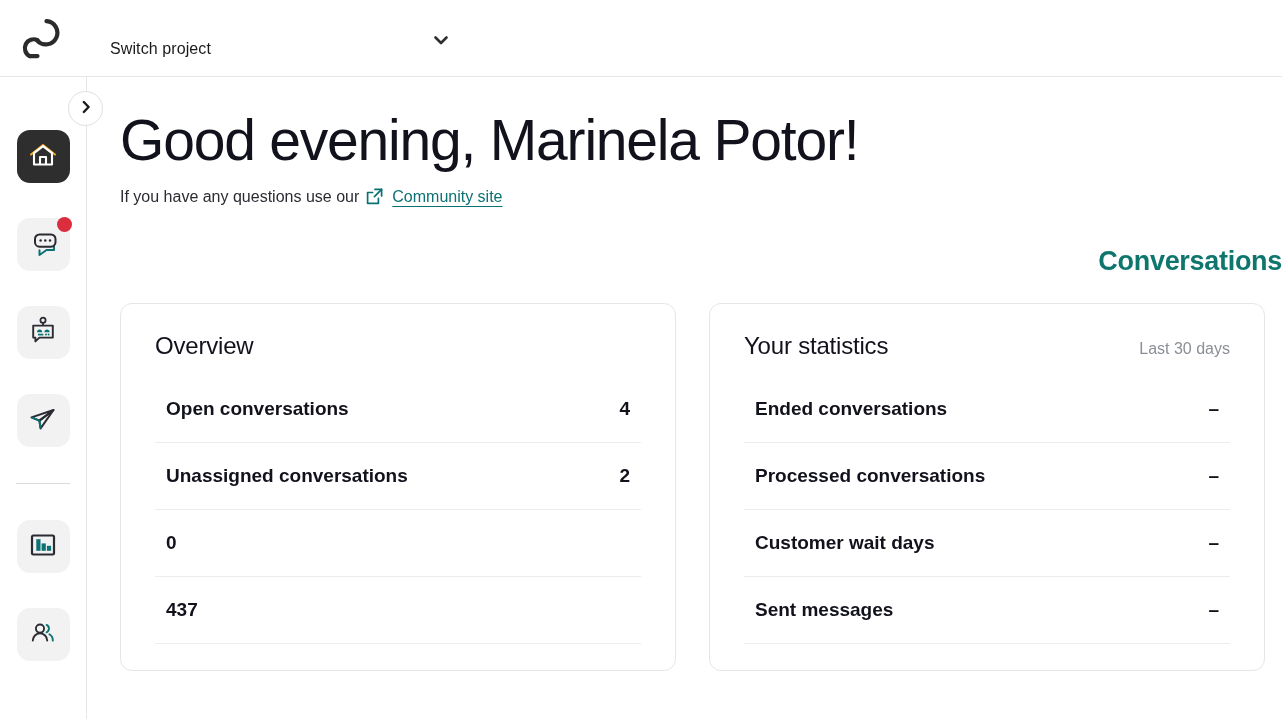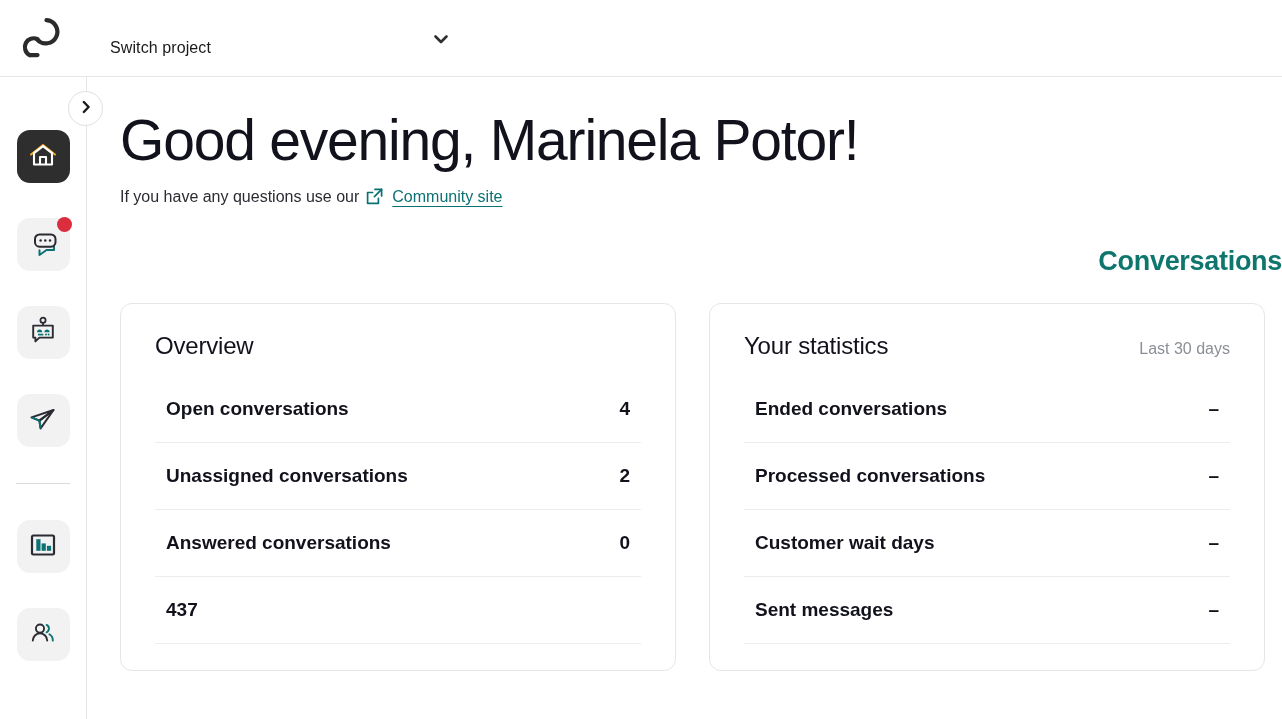--- a/index.html
+++ b/index.html
@@ -10,21 +10,21 @@
     font-family: "Liberation Sans", sans-serif;
     overflow: hidden;
   }
 
   
   .topbar {
     position: absolute; top: 0; left: 0;
     width: 1282px; height: 77px;
     background: #ffffff;
     border-bottom: 1px solid #e4e6e8;
-    display: flex; align-items: center;
+    display: flex; align-items: flex-start;
   }
   .logo-wrap {
     width: 76px; height: 77px;
     display: flex; align-items: center; justify-content: center;
   }
   .project-switcher {
     display: flex; align-items: center;
     width: 375px; height: 77px;
     padding-left: 34px;
     cursor: pointer;
@@ -259,21 +259,20 @@
       </div>
       <div class="stat-row">
         <span class="stat-label">Open conversations</span>
         <span class="stat-value">4</span>
       </div>
       <div class="stat-row">
         <span class="stat-label">Unassigned conversations</span>
         <span class="stat-value">2</span>
       </div>
       <div class="stat-row">
-        <span class="stat-label">Answered conversations</span>
         <span class="stat-value">0</span>
       </div>
       <div class="stat-row">
         <span class="stat-value">437</span>
       </div>
     </div>
 
     <div class="card">
       <div class="card-head">
         <span class="card-title">Your statistics</span>

